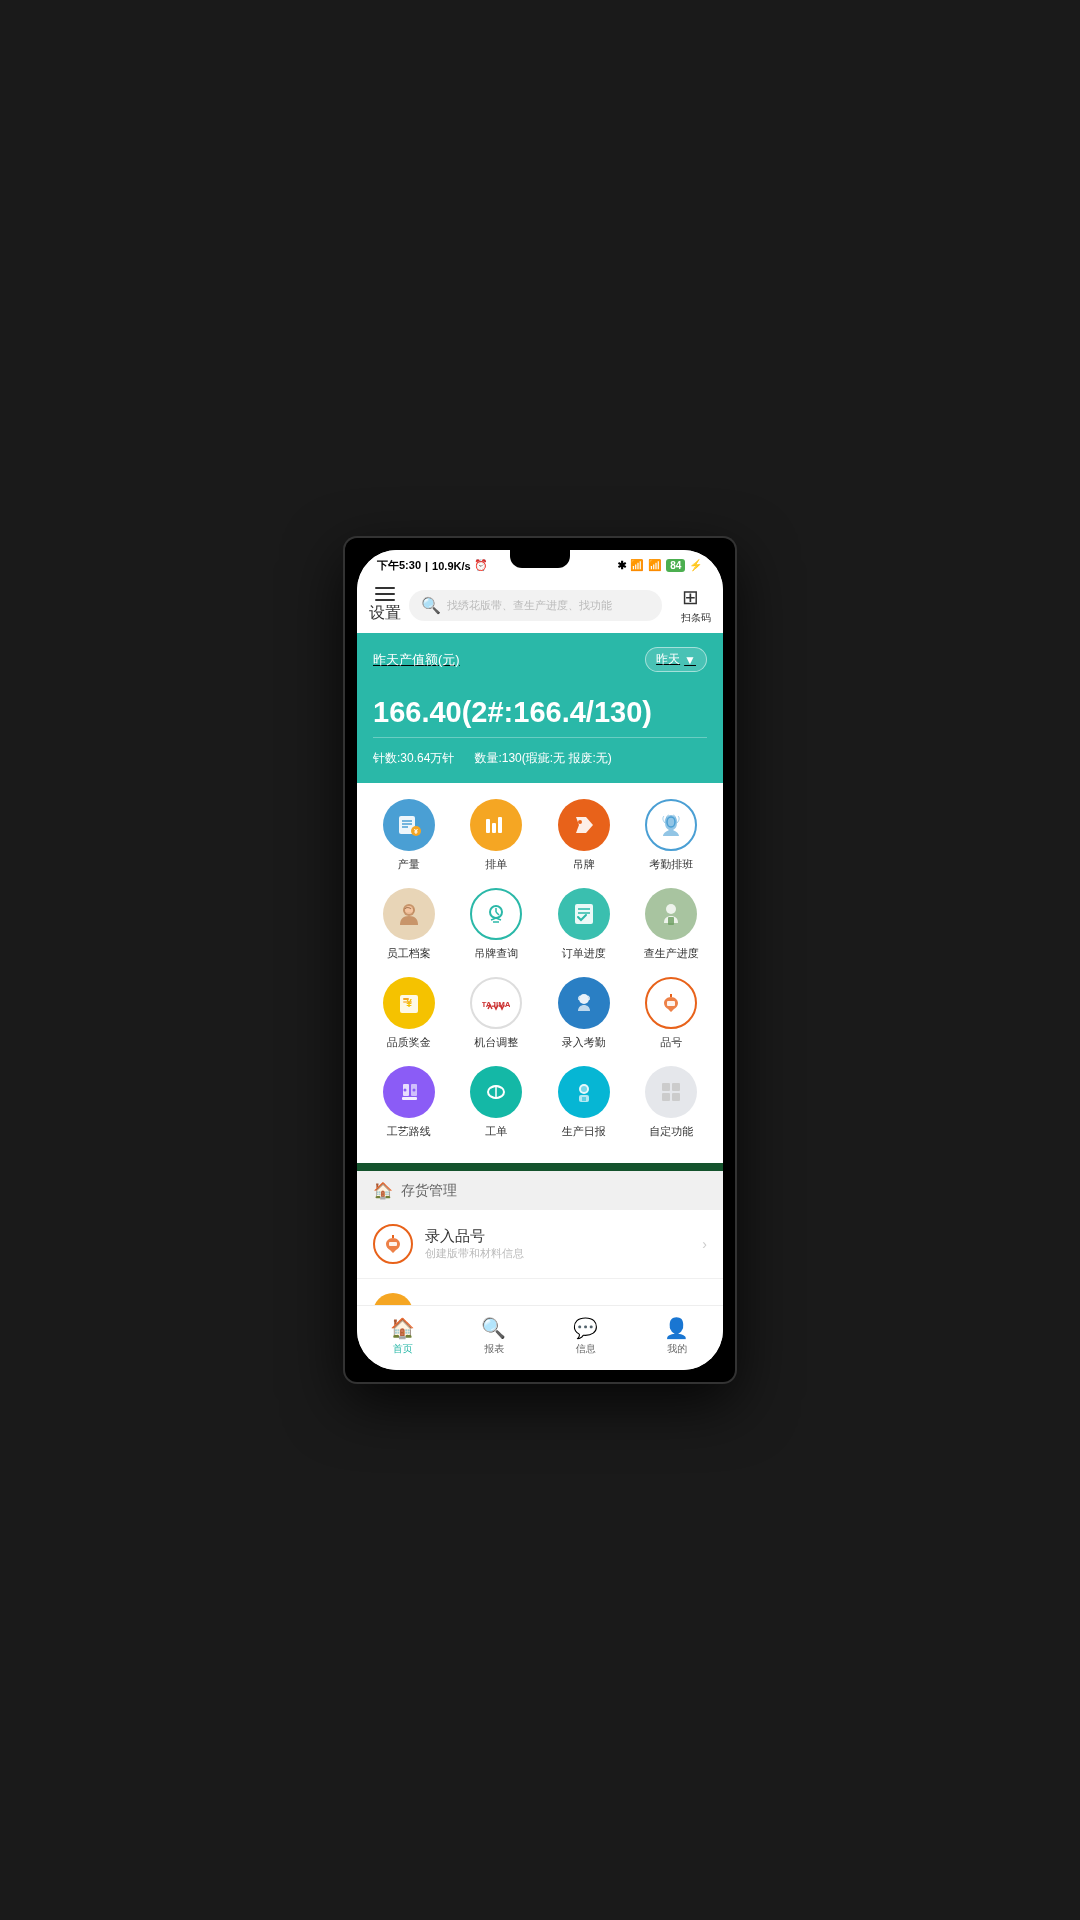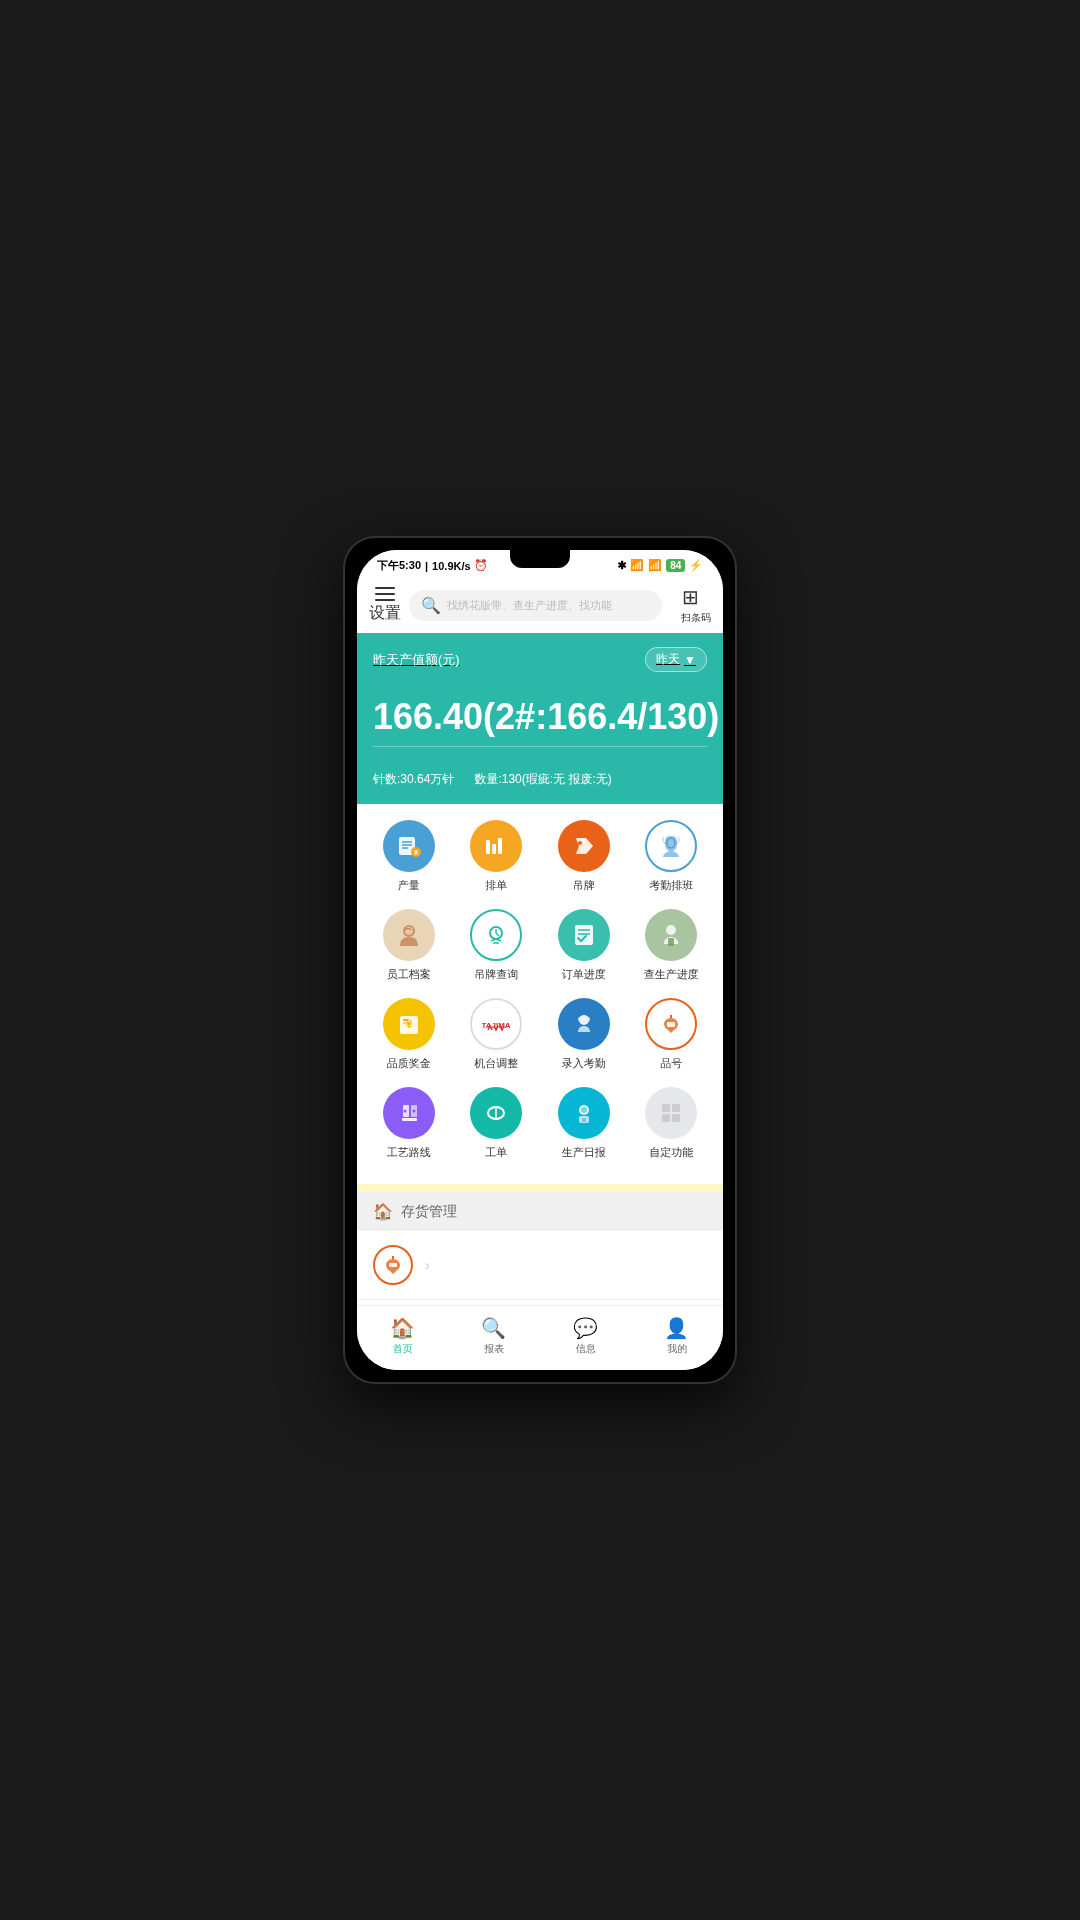--- a/index.html
+++ b/index.html
@@ -9,21 +9,21 @@
       display: flex;
       justify-content: center;
       align-items: center;
       min-height: 100vh;
       font-family: -apple-system, 'PingFang SC', 'Microsoft YaHei', sans-serif;
     }
     .phone-frame {
       width: 390px;
       height: 844px;
       background: #000;
-      border-radius: 30px;
+      border-radius: 12px;
       padding: 12px;
       position: relative;
       box-shadow: 0 0 0 2px #333, 0 20px 60px rgba(0,0,0,0.8);
     }
     .phone-screen {
       width: 100%;
       height: 100%;
       background: #f5f5f5;
       border-radius: 40px;
       overflow: hidden;
@@ -124,36 +124,36 @@
       padding: 3px 10px;
       color: #fff;
       font-size: 12px;
       display: flex;
       align-items: center;
       gap: 4px;
       justify-content: flex-end;
     }
     .dashboard-value {
       color: #fff;
-      font-size: 36px;
+      font-size: 29px;
       font-weight: bold;
-      margin-bottom: 24px;
+      margin-bottom: 12px;
       border-bottom: 1px solid rgba(255,255,255,0.3);
       padding-bottom: 8px;
     }
     .dashboard-stats {
       display: flex;
       gap: 20px;
     }
     .dashboard-stat { color: #fff; font-size: 12px; }
     
     .main-content {
       flex: 1;
       overflow-y: auto;
-      background: #fef9c3;
+      background: #14532d;
     }
     
     .icon-grid {
       background: #fff;
       padding: 16px 8px 8px;
       margin-bottom: 8px;
     }
     .icon-row {
       display: flex;
       justify-content: space-around;
@@ -504,20 +504,24 @@
       </div>
 
       <div class="list-item">
         <div class="list-item-icon" style="border:2px solid #e8621a;background:#fff;">
           <svg width="24" height="24" viewBox="0 0 24 24" fill="none">
             <path d="M12 3 L12 6" stroke="#e8621a" stroke-width="2"></path>
             <path d="M12 6 C8 6 5 9 5 12 C5 15 7 17 9 18 L12 21 L15 18 C17 17 19 15 19 12 C19 9 16 6 12 6Z" fill="#e8621a" opacity="0.8"></path>
             <rect x="8" y="10" width="8" height="4" rx="1" fill="white" opacity="0.9"></rect>
           </svg>
         </div>
+        <div class="list-item-content">
+          <div class="list-item-title">录入品号</div>
+          <div class="list-item-subtitle">创建版带和材料信息</div>
+        </div>
         <span class="list-item-arrow">›</span>
       </div>
 
       <div class="list-item">
         <div class="list-item-icon" style="background:#f5a623;">
           <svg width="24" height="24" viewBox="0 0 24 24" fill="none">
             <path d="M4 4 H14 L20 10 V20 H4 Z" fill="white" opacity="0.9"></path>
             <circle cx="8" cy="9" r="2" fill="#f5a623"></circle>
             <text x="8" y="22" text-anchor="middle" fill="white" font-size="6" font-weight="bold">SALE</text>
           </svg>

